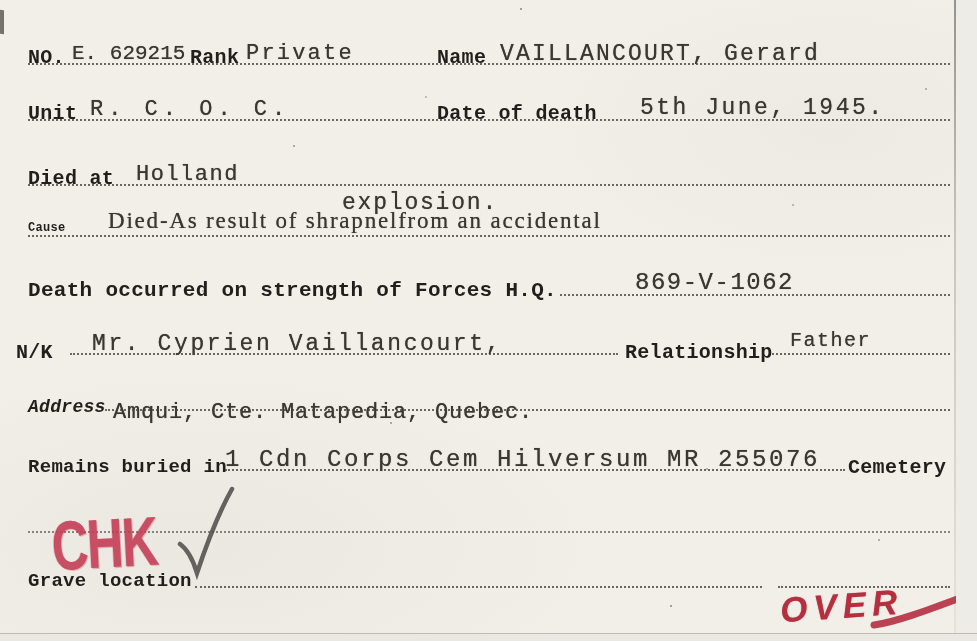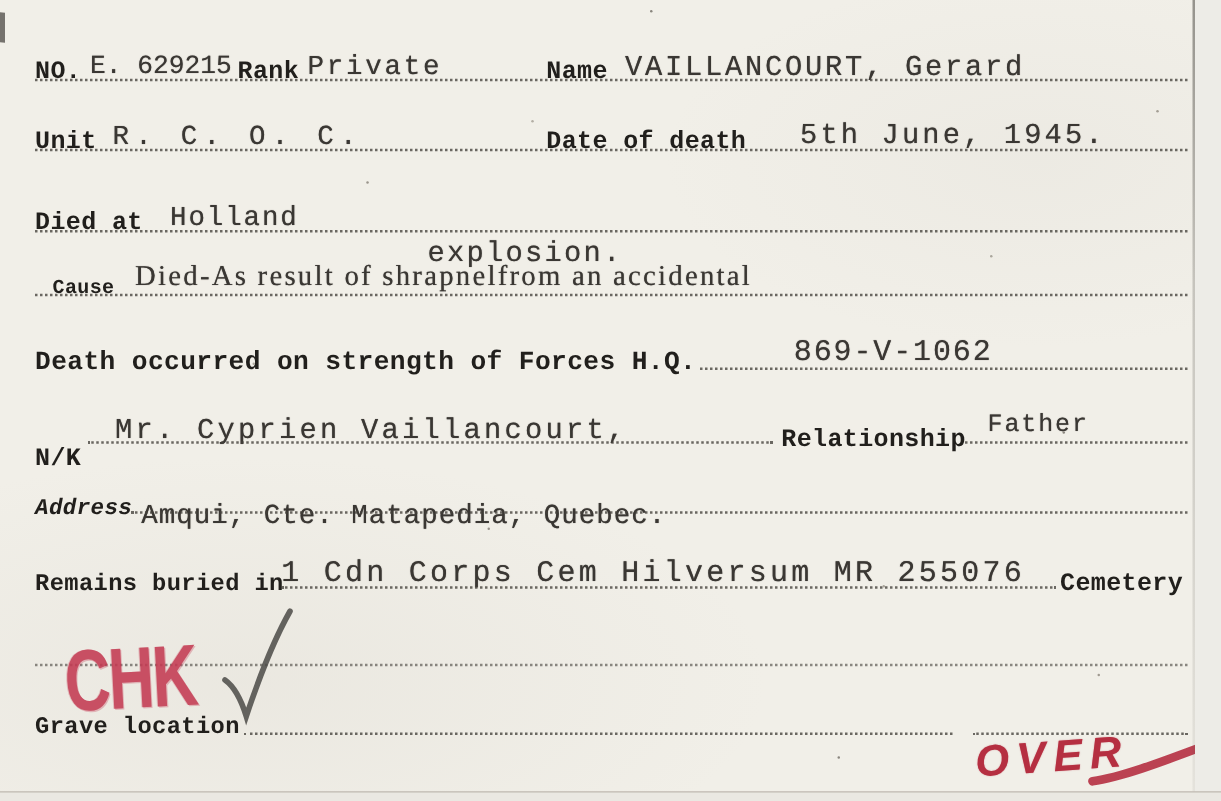--- a/index.html
+++ b/index.html
@@ -67,29 +67,29 @@
   <span class="abs val" style="left:90px;top:97px;font-size:22px;letter-spacing:5px;">R. C. O. C.</span>
   <span class="abs val" style="left:640px;top:95px;font-size:23px;letter-spacing:2.5px;">5th June, 1945.</span>
   <div class="dots" style="left:28px;top:119px;width:922px;"></div>
 
   <span class="abs lbl" style="left:28px;top:167px;font-size:20px;">Died at</span>
   <span class="abs val" style="left:136px;top:162px;font-size:22px;letter-spacing:1.5px;">Holland</span>
   <div class="dots" style="left:28px;top:184px;width:922px;"></div>
 
   <span class="abs val" style="left:342px;top:190px;font-size:23px;letter-spacing:1.8px;">explosion.</span>
 
-  <span class="abs lbl" style="left:28px;top:221px;font-size:16px;margin-left:14px;">Cause</span>
+  <span class="abs lbl" style="left:28px;top:221px;font-size:12px;">Cause</span>
   <span class="abs val" style="left:108px;top:208px;font-size:23px;letter-spacing:1.8px;font-family:Liberation Serif, serif;">Died-As result of shrapnelfrom an accidental</span>
   <div class="dots" style="left:28px;top:235px;width:922px;"></div>
 
   <span class="abs lbl" style="left:28px;top:279px;font-size:21px;">Death occurred on strength of Forces H.Q.</span>
   <span class="abs val" style="left:635px;top:269px;font-size:24px;letter-spacing:1.5px;">869-V-1062</span>
   <div class="dots" style="left:560px;top:294px;width:390px;"></div>
 
-  <span class="abs lbl" style="left:28px;top:341px;font-size:20px;margin-top:15px;">N/K</span>
+  <span class="abs lbl" style="left:16px;top:341px;font-size:20px;">N/K</span>
   <span class="abs lbl" style="left:625px;top:341px;font-size:20px;">Relationship</span>
   <span class="abs val" style="left:92px;top:331px;font-size:23px;letter-spacing:2.6px;">Mr. Cyprien Vaillancourt,</span>
   <span class="abs val" style="left:790px;top:329px;font-size:20px;letter-spacing:1.5px;">Father</span>
   <div class="dots" style="left:70px;top:353px;width:548px;"></div>
   <div class="dots" style="left:772px;top:353px;width:178px;"></div>
 
   <span class="abs lbl" style="left:28px;top:397px;font-size:18px;font-style:italic;">Address</span>
   <span class="abs val" style="left:113px;top:388px;font-size:22px;letter-spacing:.8px;margin-top:12px;">Amqui, Cte. Matapedia, Quebec.</span>
   <div class="dots" style="left:105px;top:409px;width:845px;"></div>
 

